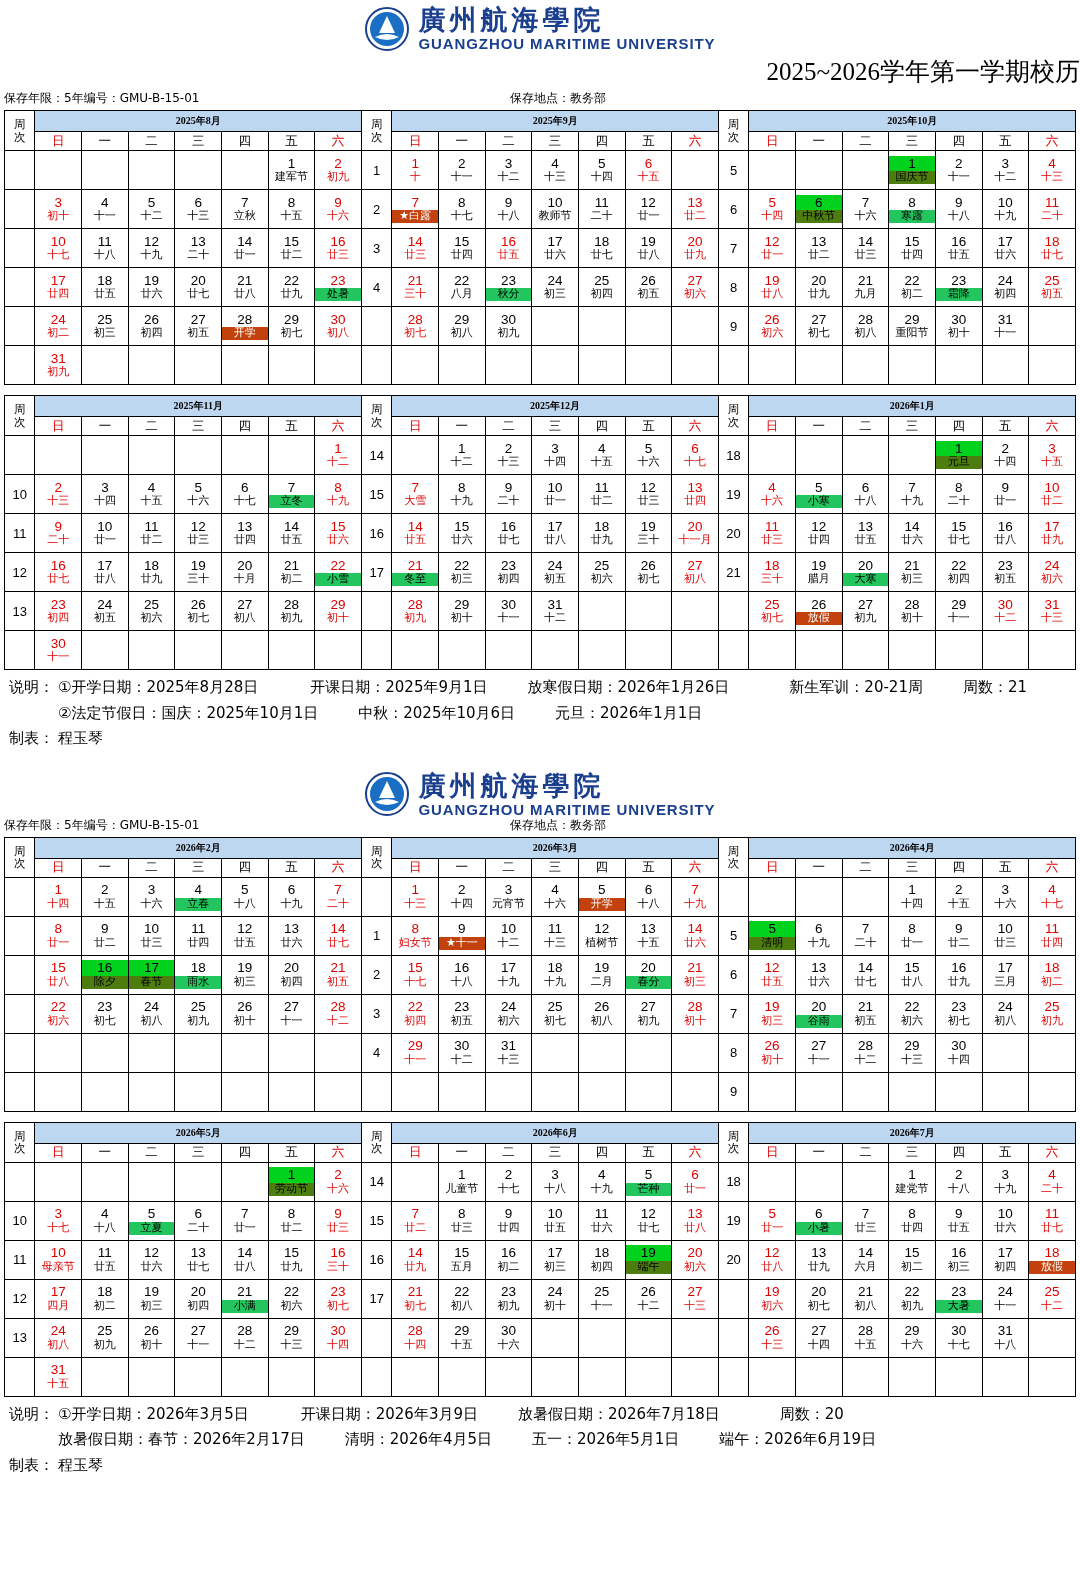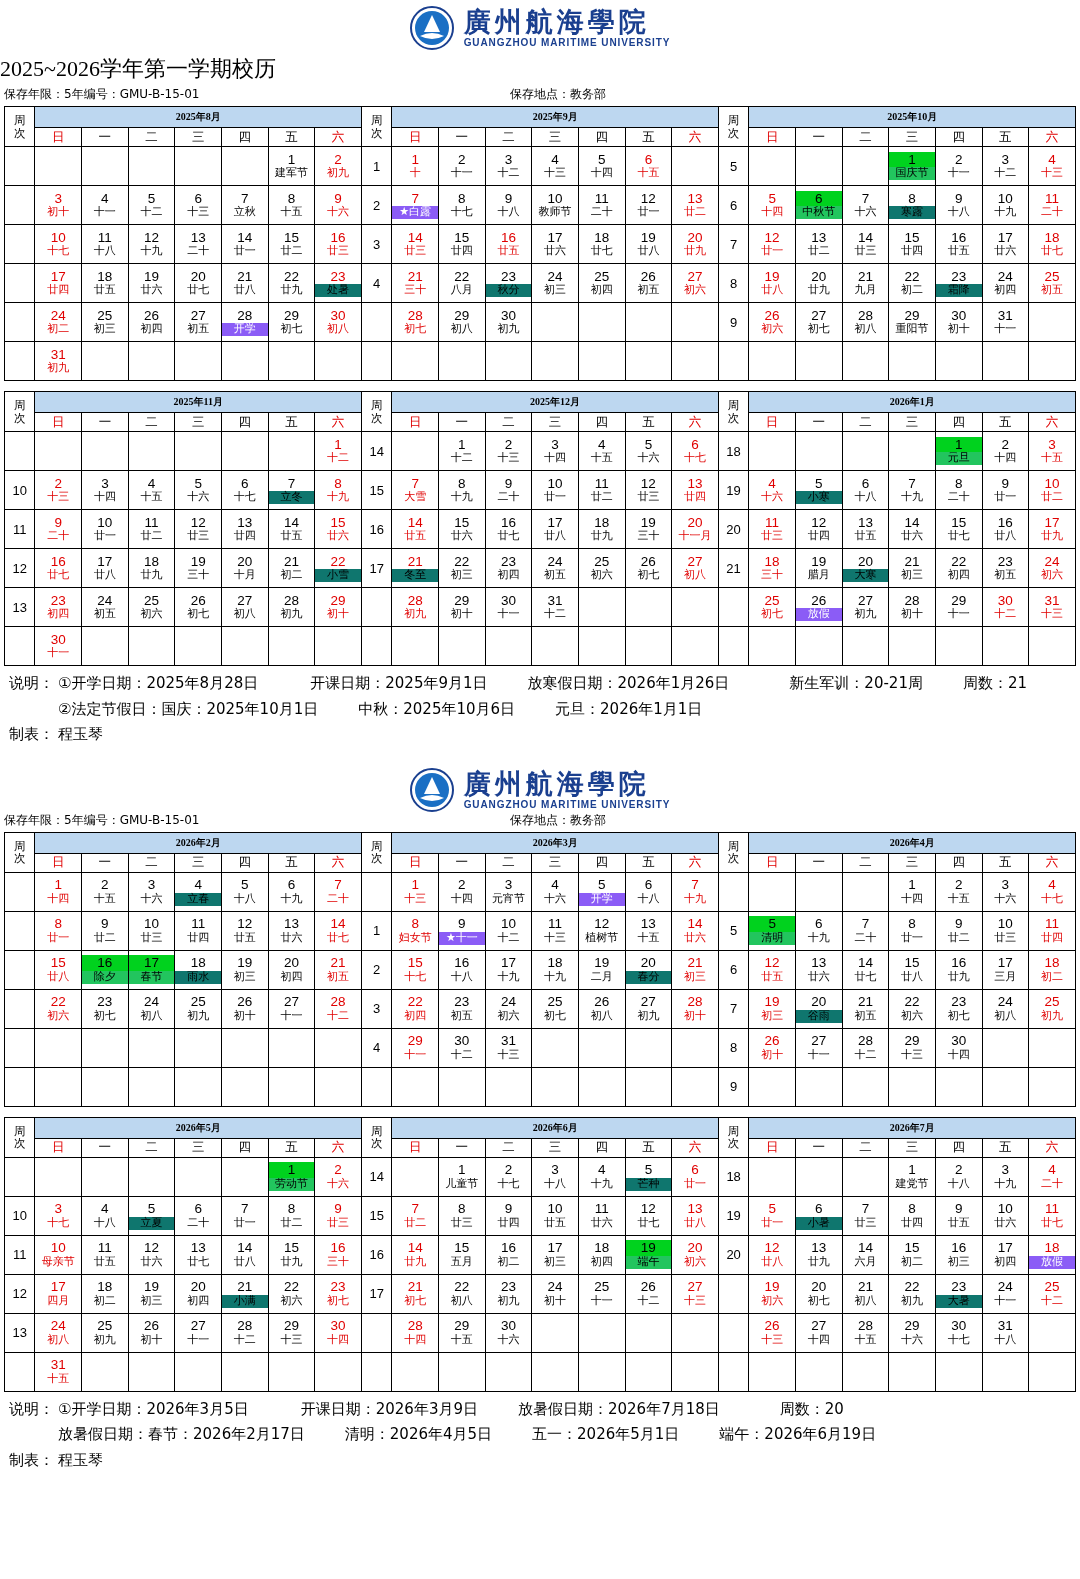--- a/index.html
+++ b/index.html
@@ -7,40 +7,40 @@
     width:1080px;
     background:#ffffff;
     font-family:"Liberation Serif", serif;
     color:#000;
   }
   .page{width:1080px;padding:0;box-sizing:border-box;}
   .logo-row{display:flex;align-items:center;justify-content:center;gap:10px;padding-top:6px;}
   .logo-mark{width:44px;height:44px;flex:0 0 44px;}
   .logo-text{display:flex;flex-direction:column;align-items:flex-start;line-height:1;}
   .logo-cn{font-size:27px;font-weight:bold;letter-spacing:4px;color:#1a3f8f;font-family:"DejaVu Sans", sans-serif;}
-  .logo-en{font-size:10px;font-weight:bold;letter-spacing:.9px;color:#1a3f8f;font-family:"Liberation Sans", sans-serif;margin-top:3px;}
-  .doc-title{text-align:left;font-size:22px;margin:4px 0 2px;font-family:"Liberation Serif", serif;}
+  .logo-en{font-size:15px;font-weight:bold;letter-spacing:.9px;color:#1a3f8f;font-family:"Liberation Sans", sans-serif;margin-top:3px;}
+  .doc-title{text-align:right;font-size:25px;margin:4px 0 2px;font-family:"Liberation Serif", serif;}
   .meta-row{display:flex;justify-content:flex-start;font-size:12px;padding:0 4px 3px;font-family:"DejaVu Sans", sans-serif;}
   .meta-row .c{position:absolute;left:0;right:0;text-align:center;margin-left:36px;}
   .meta-wrap{position:relative;}
   table.cal{border-collapse:collapse;width:1072px;margin:0 4px;table-layout:fixed;}
   table.cal td{border:1px solid #000;padding:0;text-align:center;vertical-align:middle;}
   .mon-head{background:#bdd7f0;font-size:10px;font-weight:bold;font-family:"Liberation Serif", serif;height:20px;}
   .wk-label{font-size:11.5px;line-height:1.05;font-family:"DejaVu Sans", sans-serif;}
   .dow{font-size:12.5px;height:18px;font-family:"DejaVu Sans", sans-serif;}
   .dow.red{color:#e00000;}
   .cell{height:38px;position:relative;}
   .num{font-size:13.5px;font-family:"Liberation Sans", sans-serif;line-height:1.15;display:block;}
   .lun{font-size:11px;font-family:"DejaVu Sans", sans-serif;line-height:1.15;display:block;}
   .red{color:#e00000;}
   .blk{color:#000;}
   .wknum{font-size:13px;font-family:"Liberation Sans", sans-serif;}
-  .lun.box-orange{background:#0f766e;color:#000;display:block;}
-  .lun.box-green{background:#22c55e;color:#000;display:block;}
-  .lun.box-blue{background:#8b5cf6;color:#fff;display:block;}
+  .lun.box-orange{background:#22c55e;color:#000;display:block;}
+  .lun.box-green{background:#4d7c0f;color:#000;display:block;}
+  .lun.box-blue{background:#c2410c;color:#fff;display:block;}
   .num.box-green{background:#00d21e;color:#000;display:block;}
   .spacer{height:10px;}
   .notes{margin:5px 8px 0 8px;font-size:15px;font-family:"DejaVu Sans", sans-serif;line-height:1.7;}
   .notes .line{display:flex;}
   .notes .lbl{width:46px;flex:0 0 46px;text-align:right;padding-right:4px;}
   .notes .seg{white-space:nowrap;}
   .gap1{display:inline-block;width:52px;}
   .gap2{display:inline-block;width:40px;}
   .gap3{display:inline-block;width:60px;}
   .divider{height:14px;}

